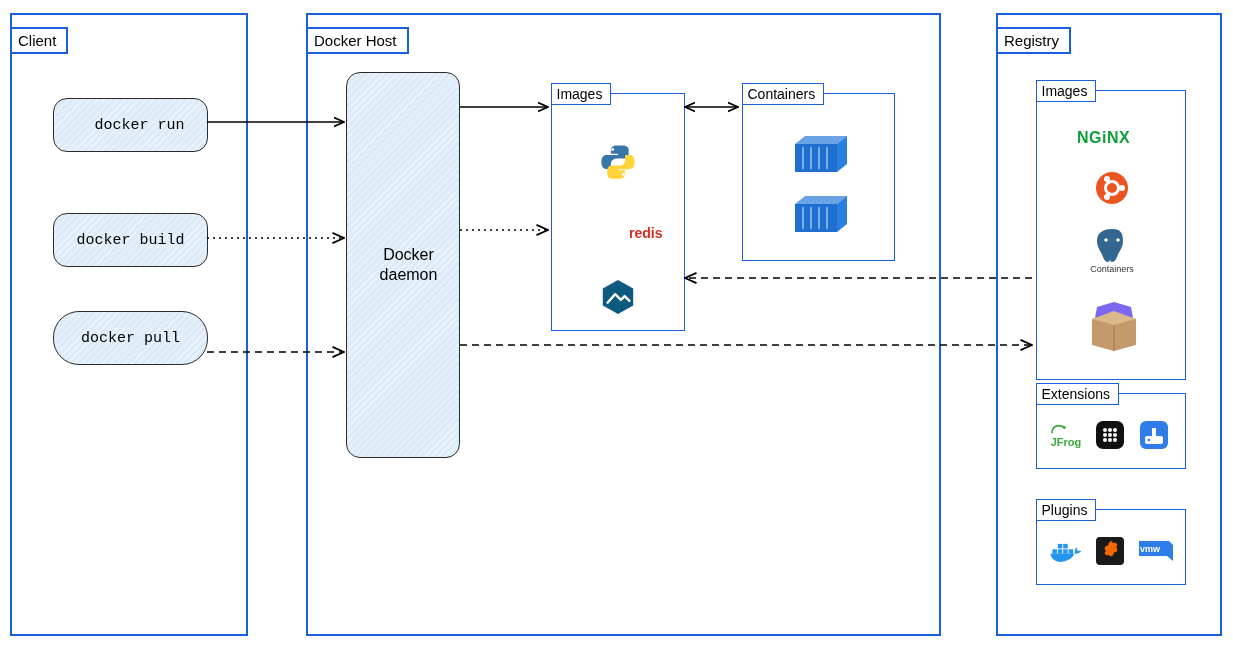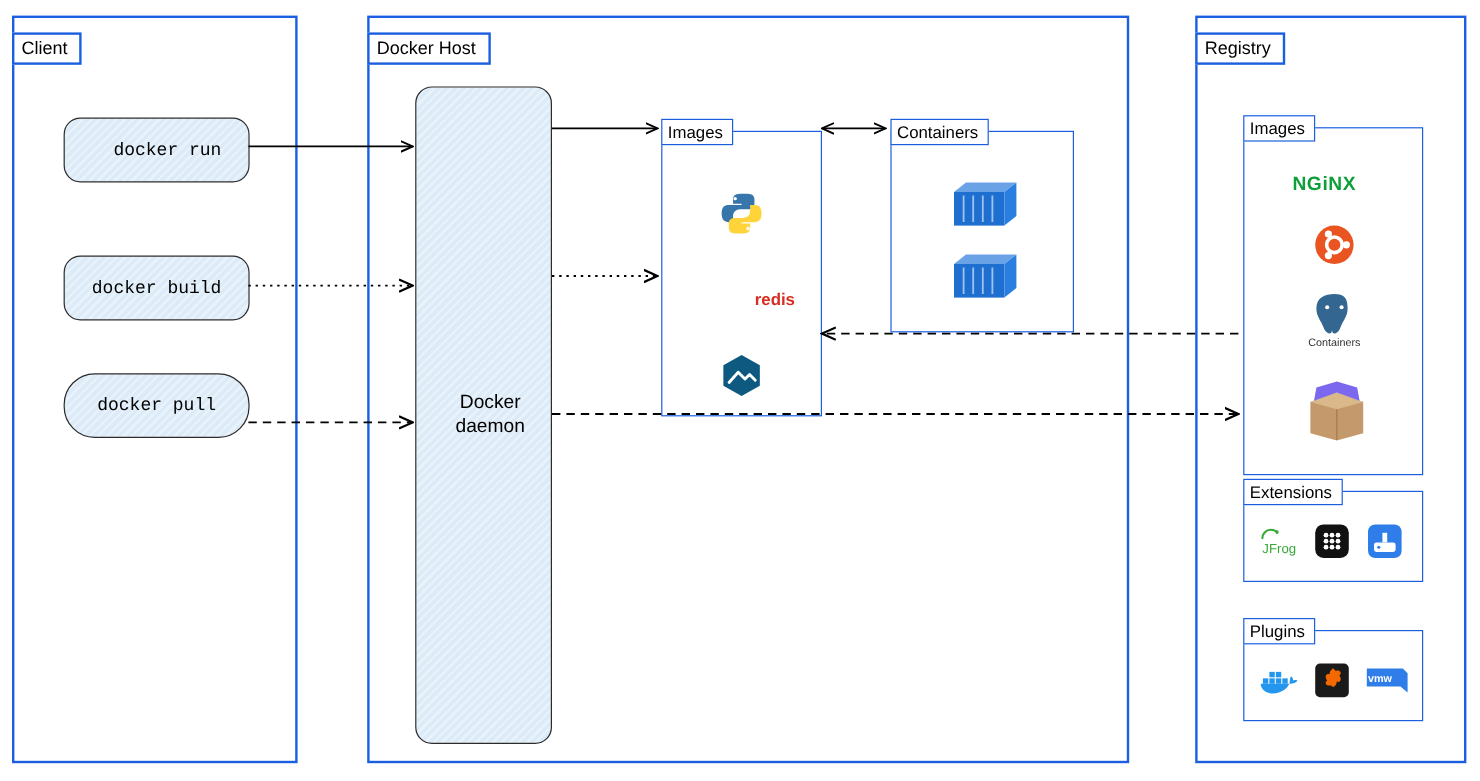--- a/index.html
+++ b/index.html
@@ -51,21 +51,20 @@
   .daemon {
     font-family: inherit;
     font-size: 16px;
     line-height: 1.25;
   }
   
   .subpanel {
     position: absolute;
     border: 1.5px solid #1b5fe0;
     background: #fff;
-    margin-top: 16px;
   }
   .subpanel-title {
     position: absolute;
     top: -11px;
     left: -1.5px;
     border: 1.5px solid #1b5fe0;
     background: #fff;
     padding: 2px 8px 2px 5px;
     font-size: 14px;
   }
@@ -83,21 +82,21 @@
   .icon svg { display:block; }
   .nginx-text {
     font-family: Arial, sans-serif;
     font-weight: 800;
     color: #0e9f3a;
     letter-spacing: 0.5px;
     font-size: 16px;
   }
   .jfrog-text {
     font-family: Arial, sans-serif;
-    font-weight: 400;
+    font-weight: 700;
     color: #3aa93a;
     font-size: 11px;
   }
   .pg-text {
     font-size: 9px;
     color: #333;
     text-align: center;
     margin-top: -2px;
   }
   .vmw-text { fill:#fff; font-size:9px; font-weight:600; font-family:Arial; }
@@ -111,21 +110,21 @@
   <div class="sketch" style="left:41px; top:83px; width:155px; height:54px;padding-left:18px;">docker run</div>
 
   <div class="sketch" style="left:41px; top:198px; width:155px; height:54px;">docker build</div>
 
   <div class="sketch" style="left:41px; top:296px; width:155px; height:54px;border-radius:26px;">docker pull</div>
 </div>
 
 <div class="panel" style="left:306px; top:13px; width:635px; height:623px;">
   <div class="panel-title">Docker Host</div>
 
-  <div class="sketch daemon" style="left:38px; top:57px; width:114px; height:548px;padding-left:11px;">
+  <div class="sketch daemon" style="left:38px; top:57px; width:114px; height:386px;padding-left:11px;">
     <span>Docker daemon</span>
   </div>
 
   <div class="subpanel" style="left:243px; top:78px; width:134px; height:238px;">
     <div class="subpanel-title">Images</div>
 
     <div class="icon" style="left:47px; top:48px; width:40px; height:40px;">
       <svg viewBox="0 0 32 32" width="38" height="38">
         <path fill="#3776ab" d="M15 2c-4 0-5 2-5 4v3h6v1H7c-3 0-5 1.5-5 6s2 6 5 6h3v-4c0-3 2-5 5-5h6c2.5 0 4-1.5 4-4V6c0-2-1-4-5-4h-5z"></path>
         <circle cx="11.5" cy="5.5" r="1.2" fill="#fff"></circle>

